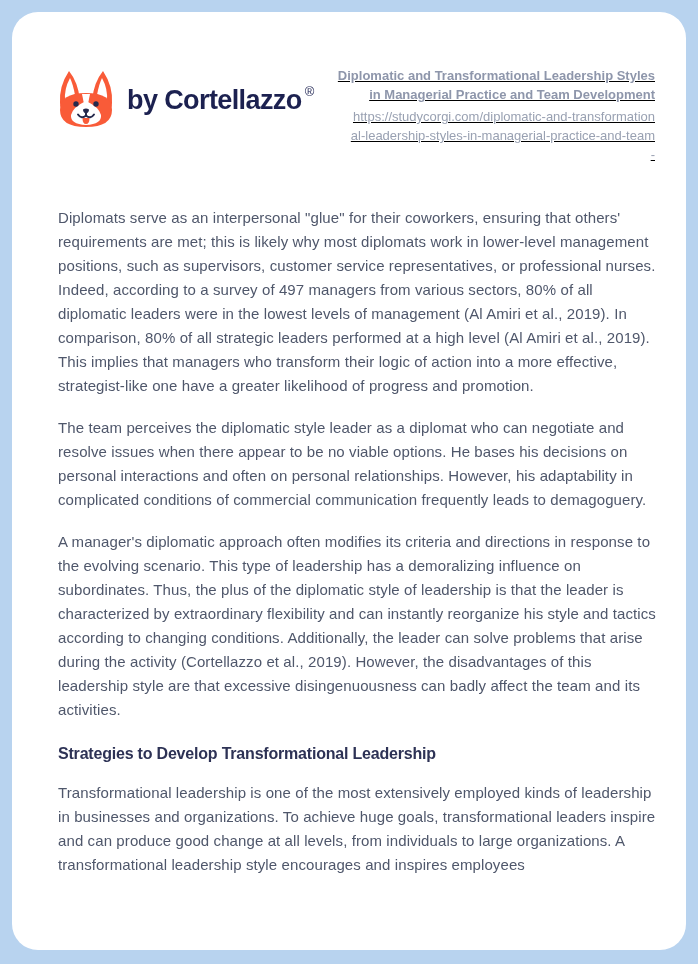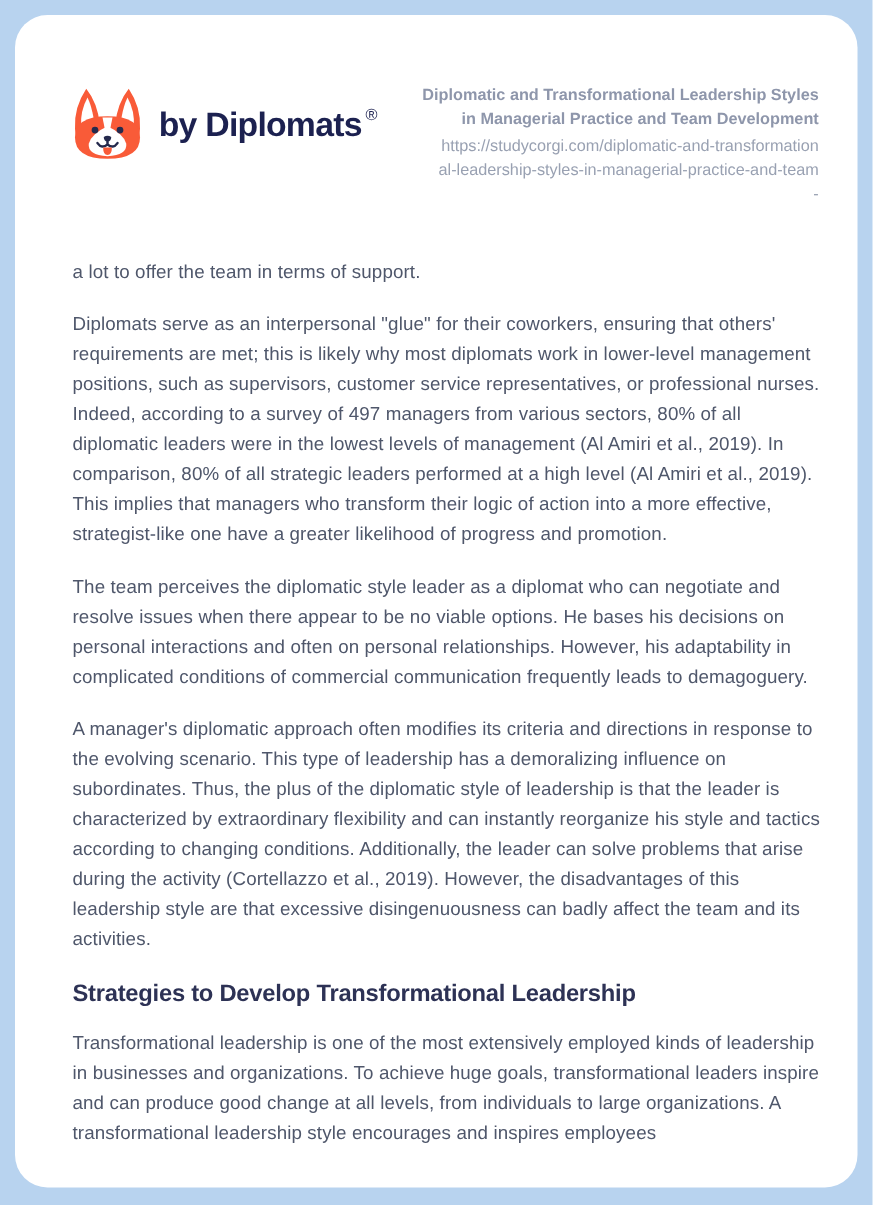--- a/index.html
+++ b/index.html
@@ -43,20 +43,21 @@
     font-size: 13px;
     font-weight: 400;
     color: #1c2150;
     vertical-align: 13px;
     margin-left: 3px;
   }
   .doc-meta {
     width: 332px;
     text-align: right;
     padding-top: 2px;
+    text-decoration: underline;
   }
   .doc-title {
     font-size: 13px;
     font-weight: 700;
     color: #8e96ab;
     line-height: 19px;
   }
   .doc-url {
     display: block;
     font-size: 13px;
@@ -73,21 +74,21 @@
   }
   .content p {
     font-size: 15px;
     line-height: 24px;
     color: #4f576b;
     letter-spacing: 0.1px;
     margin-bottom: 18px;
     max-width: 599px;
   }
   .content h2 {
-    font-size: 19px;
+    font-size: 16px;
     font-weight: 700;
     color: #2d3255;
     line-height: 28px;
     margin: 15px 0 13px;
     letter-spacing: -0.2px;
   }
   .logo-svg { display: block; }
 </style>
 </head>
 <body>
@@ -111,32 +112,31 @@
 
         <circle cx="21" cy="34" r="2.7" fill="#252a4d"></circle>
         <circle cx="41" cy="34" r="2.7" fill="#252a4d"></circle>
 
         <path d="M28,39.5 Q31,37.5 34,39.5 Q34,42.5 31,43.5 Q28,42.5 28,39.5 Z" fill="#252a4d"></path>
 
         <path d="M31,43.5 L31,45.5 M23,44.5 Q26.5,49.5 31,45.5 Q35.5,49.5 39,44.5" stroke="#252a4d" stroke-width="2" fill="none" stroke-linecap="round"></path>
 
         <path d="M27.5,48 L34.5,48 Q34.5,54 31,54 Q27.5,54 27.5,48 Z" fill="#f95b38"></path>
       </svg>
-      <div class="brand-text"><span>by Diplomats</span><sup class="brand-reg">®</sup></div>
+      <div class="brand-text"><span>by Cortellazzo</span><sup class="brand-reg">®</sup></div>
     </div>
 
     <div class="doc-meta">
       <div class="doc-title">Diplomatic and Transformational Leadership Styles in Managerial Practice and Team Development</div>
       <a class="doc-url" href="#">https://studycorgi.com/diplomatic-and-transformational-leadership-styles-in-managerial-practice-and-team-</a>
     </div>
 
   </div>
 
   <div class="content">
-    <p>a lot to offer the team in terms of support.</p>
     <p>Diplomats serve as an interpersonal "glue" for their coworkers, ensuring that others' requirements are met; this is likely why most diplomats work in lower-level management positions, such as supervisors, customer service representatives, or professional nurses. Indeed, according to a survey of 497 managers from various sectors, 80% of all diplomatic leaders were in the lowest levels of management (Al Amiri et al., 2019). In comparison, 80% of all strategic leaders performed at a high level (Al Amiri et al., 2019). This implies that managers who transform their logic of action into a more effective, strategist-like one have a greater likelihood of progress and promotion.</p>
     <p>The team perceives the diplomatic style leader as a diplomat who can negotiate and resolve issues when there appear to be no viable options. He bases his decisions on personal interactions and often on personal relationships. However, his adaptability in complicated conditions of commercial communication frequently leads to demagoguery.</p>
     <p>A manager's diplomatic approach often modifies its criteria and directions in response to the evolving scenario. This type of leadership has a demoralizing influence on subordinates. Thus, the plus of the diplomatic style of leadership is that the leader is characterized by extraordinary flexibility and can instantly reorganize his style and tactics according to changing conditions. Additionally, the leader can solve problems that arise during the activity (Cortellazzo et al., 2019). However, the disadvantages of this leadership style are that excessive disingenuousness can badly affect the team and its activities.</p>
     <h2>Strategies to Develop Transformational Leadership</h2>
     <p>Transformational leadership is one of the most extensively employed kinds of leadership in businesses and organizations. To achieve huge goals, transformational leaders inspire and can produce good change at all levels, from individuals to large organizations. A transformational leadership style encourages and inspires employees</p>
   </div>
 
 </div>
 
 </body></html>

